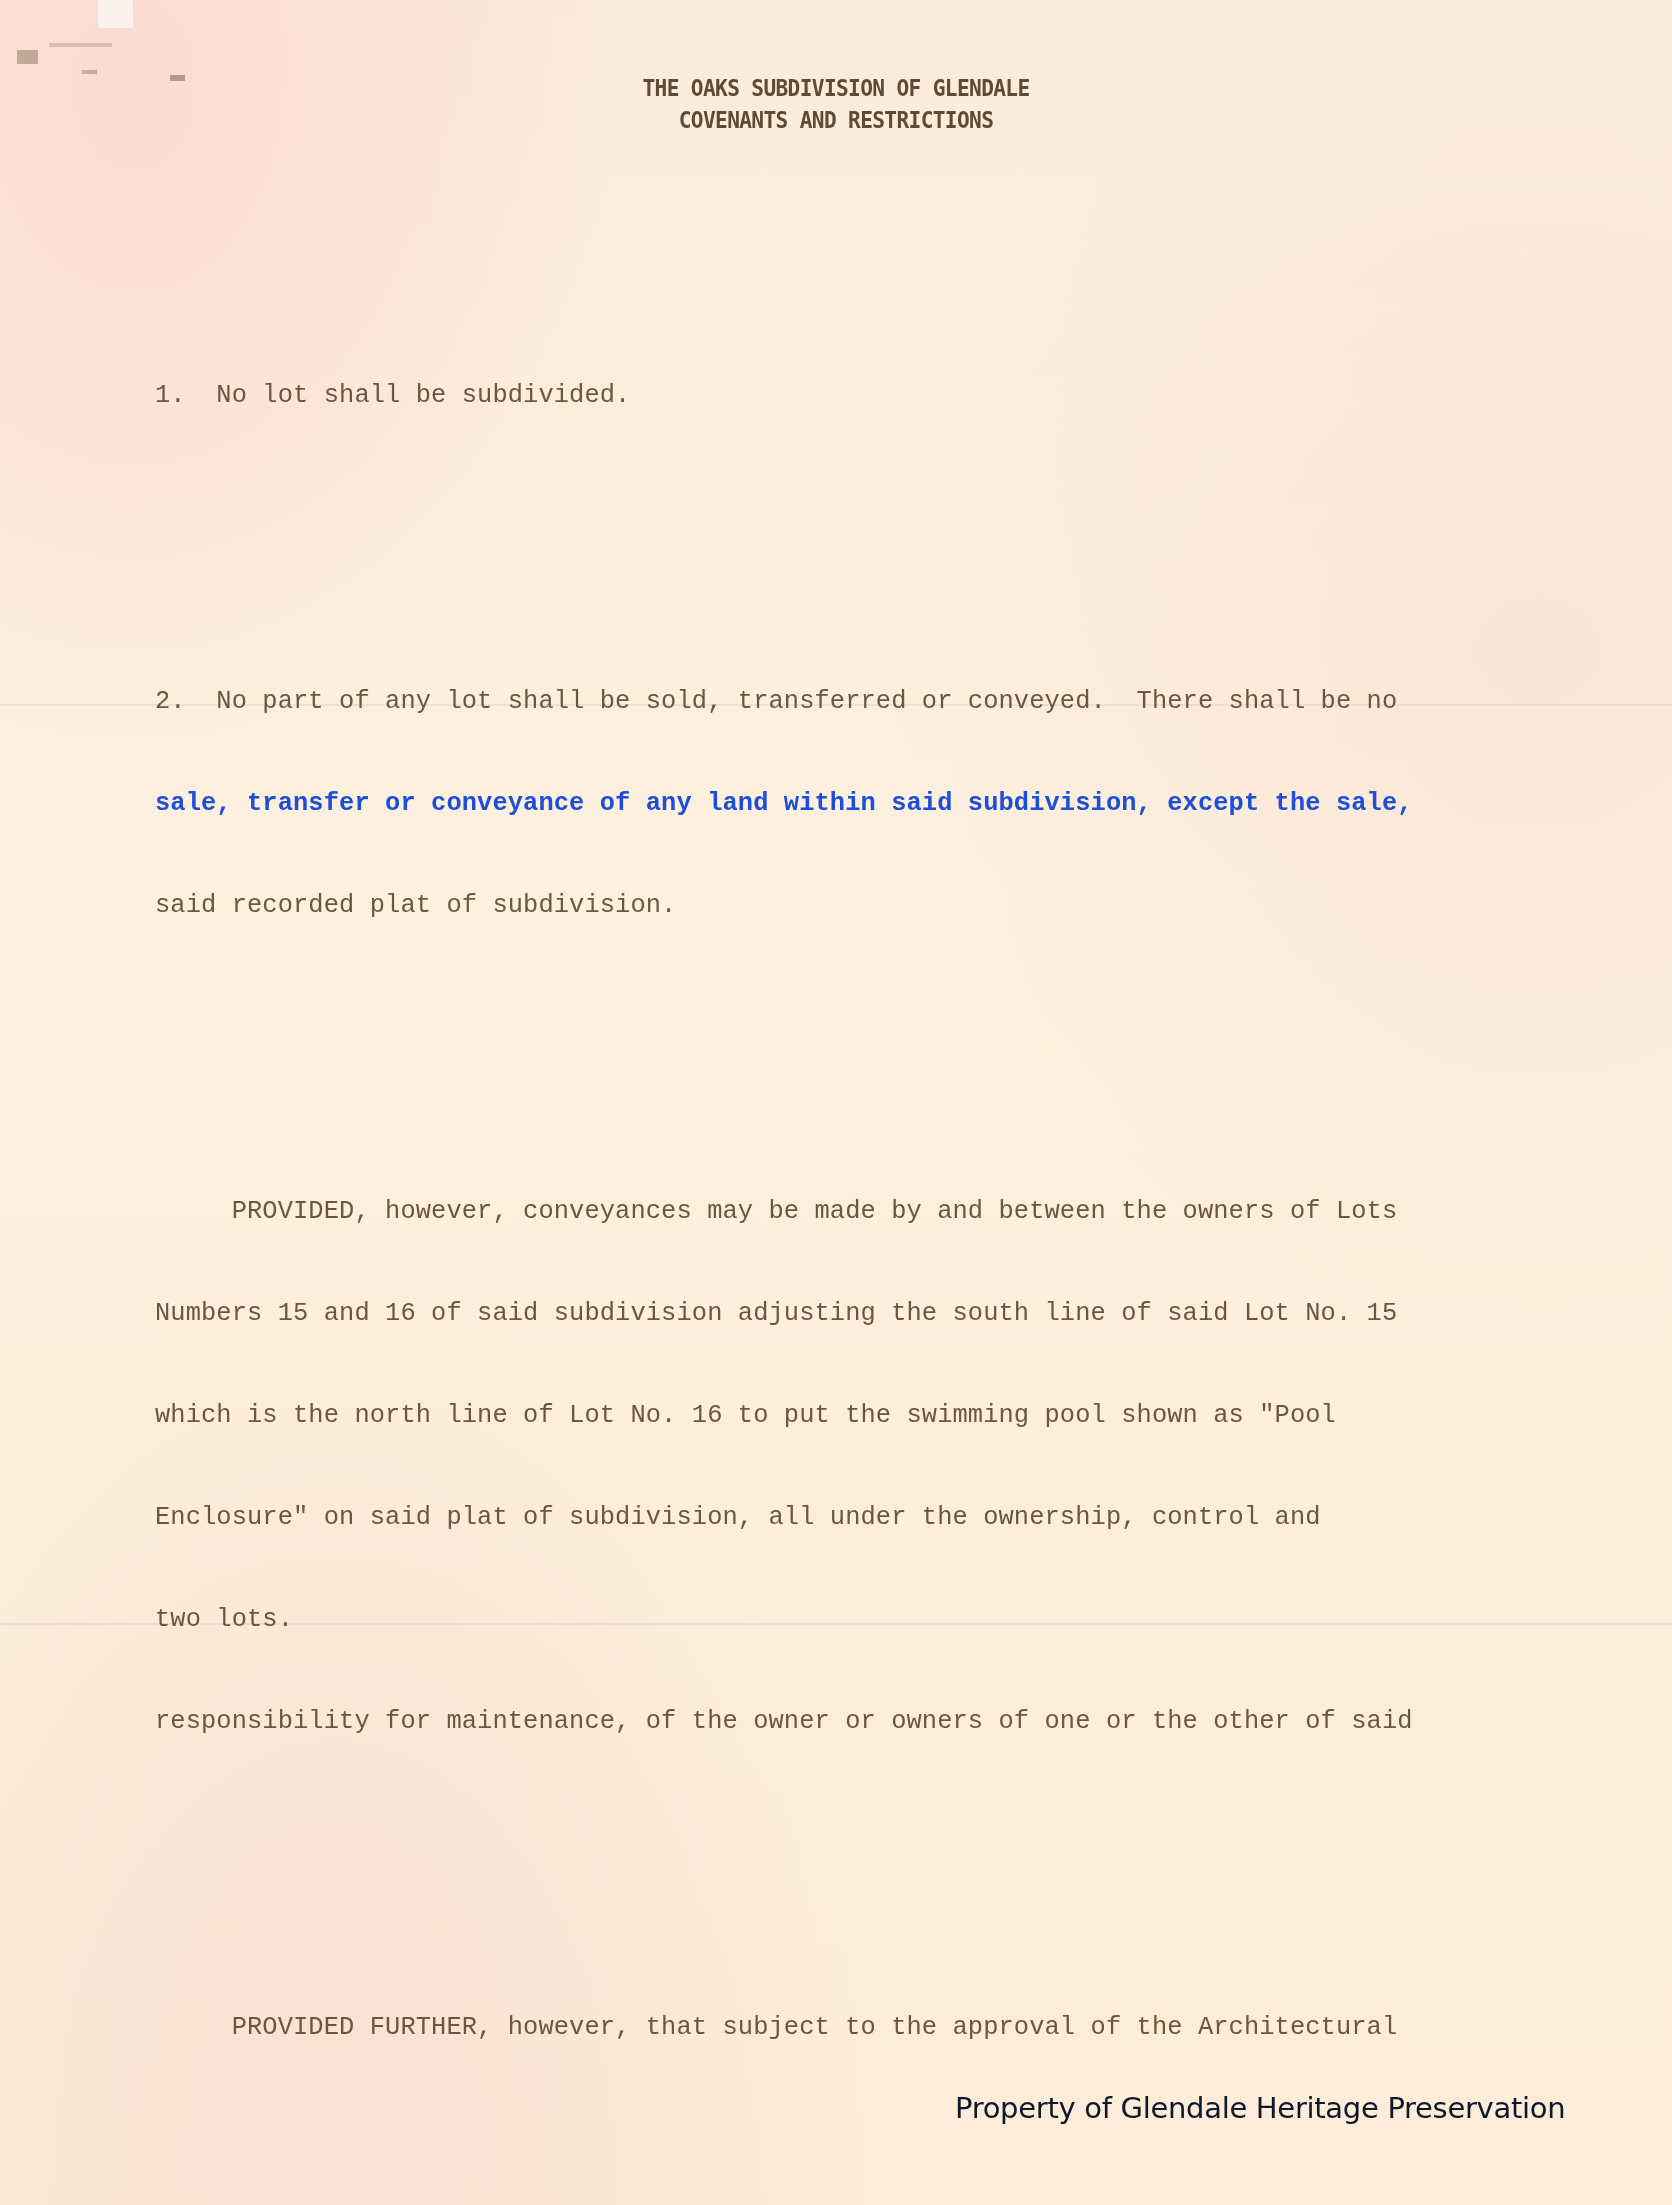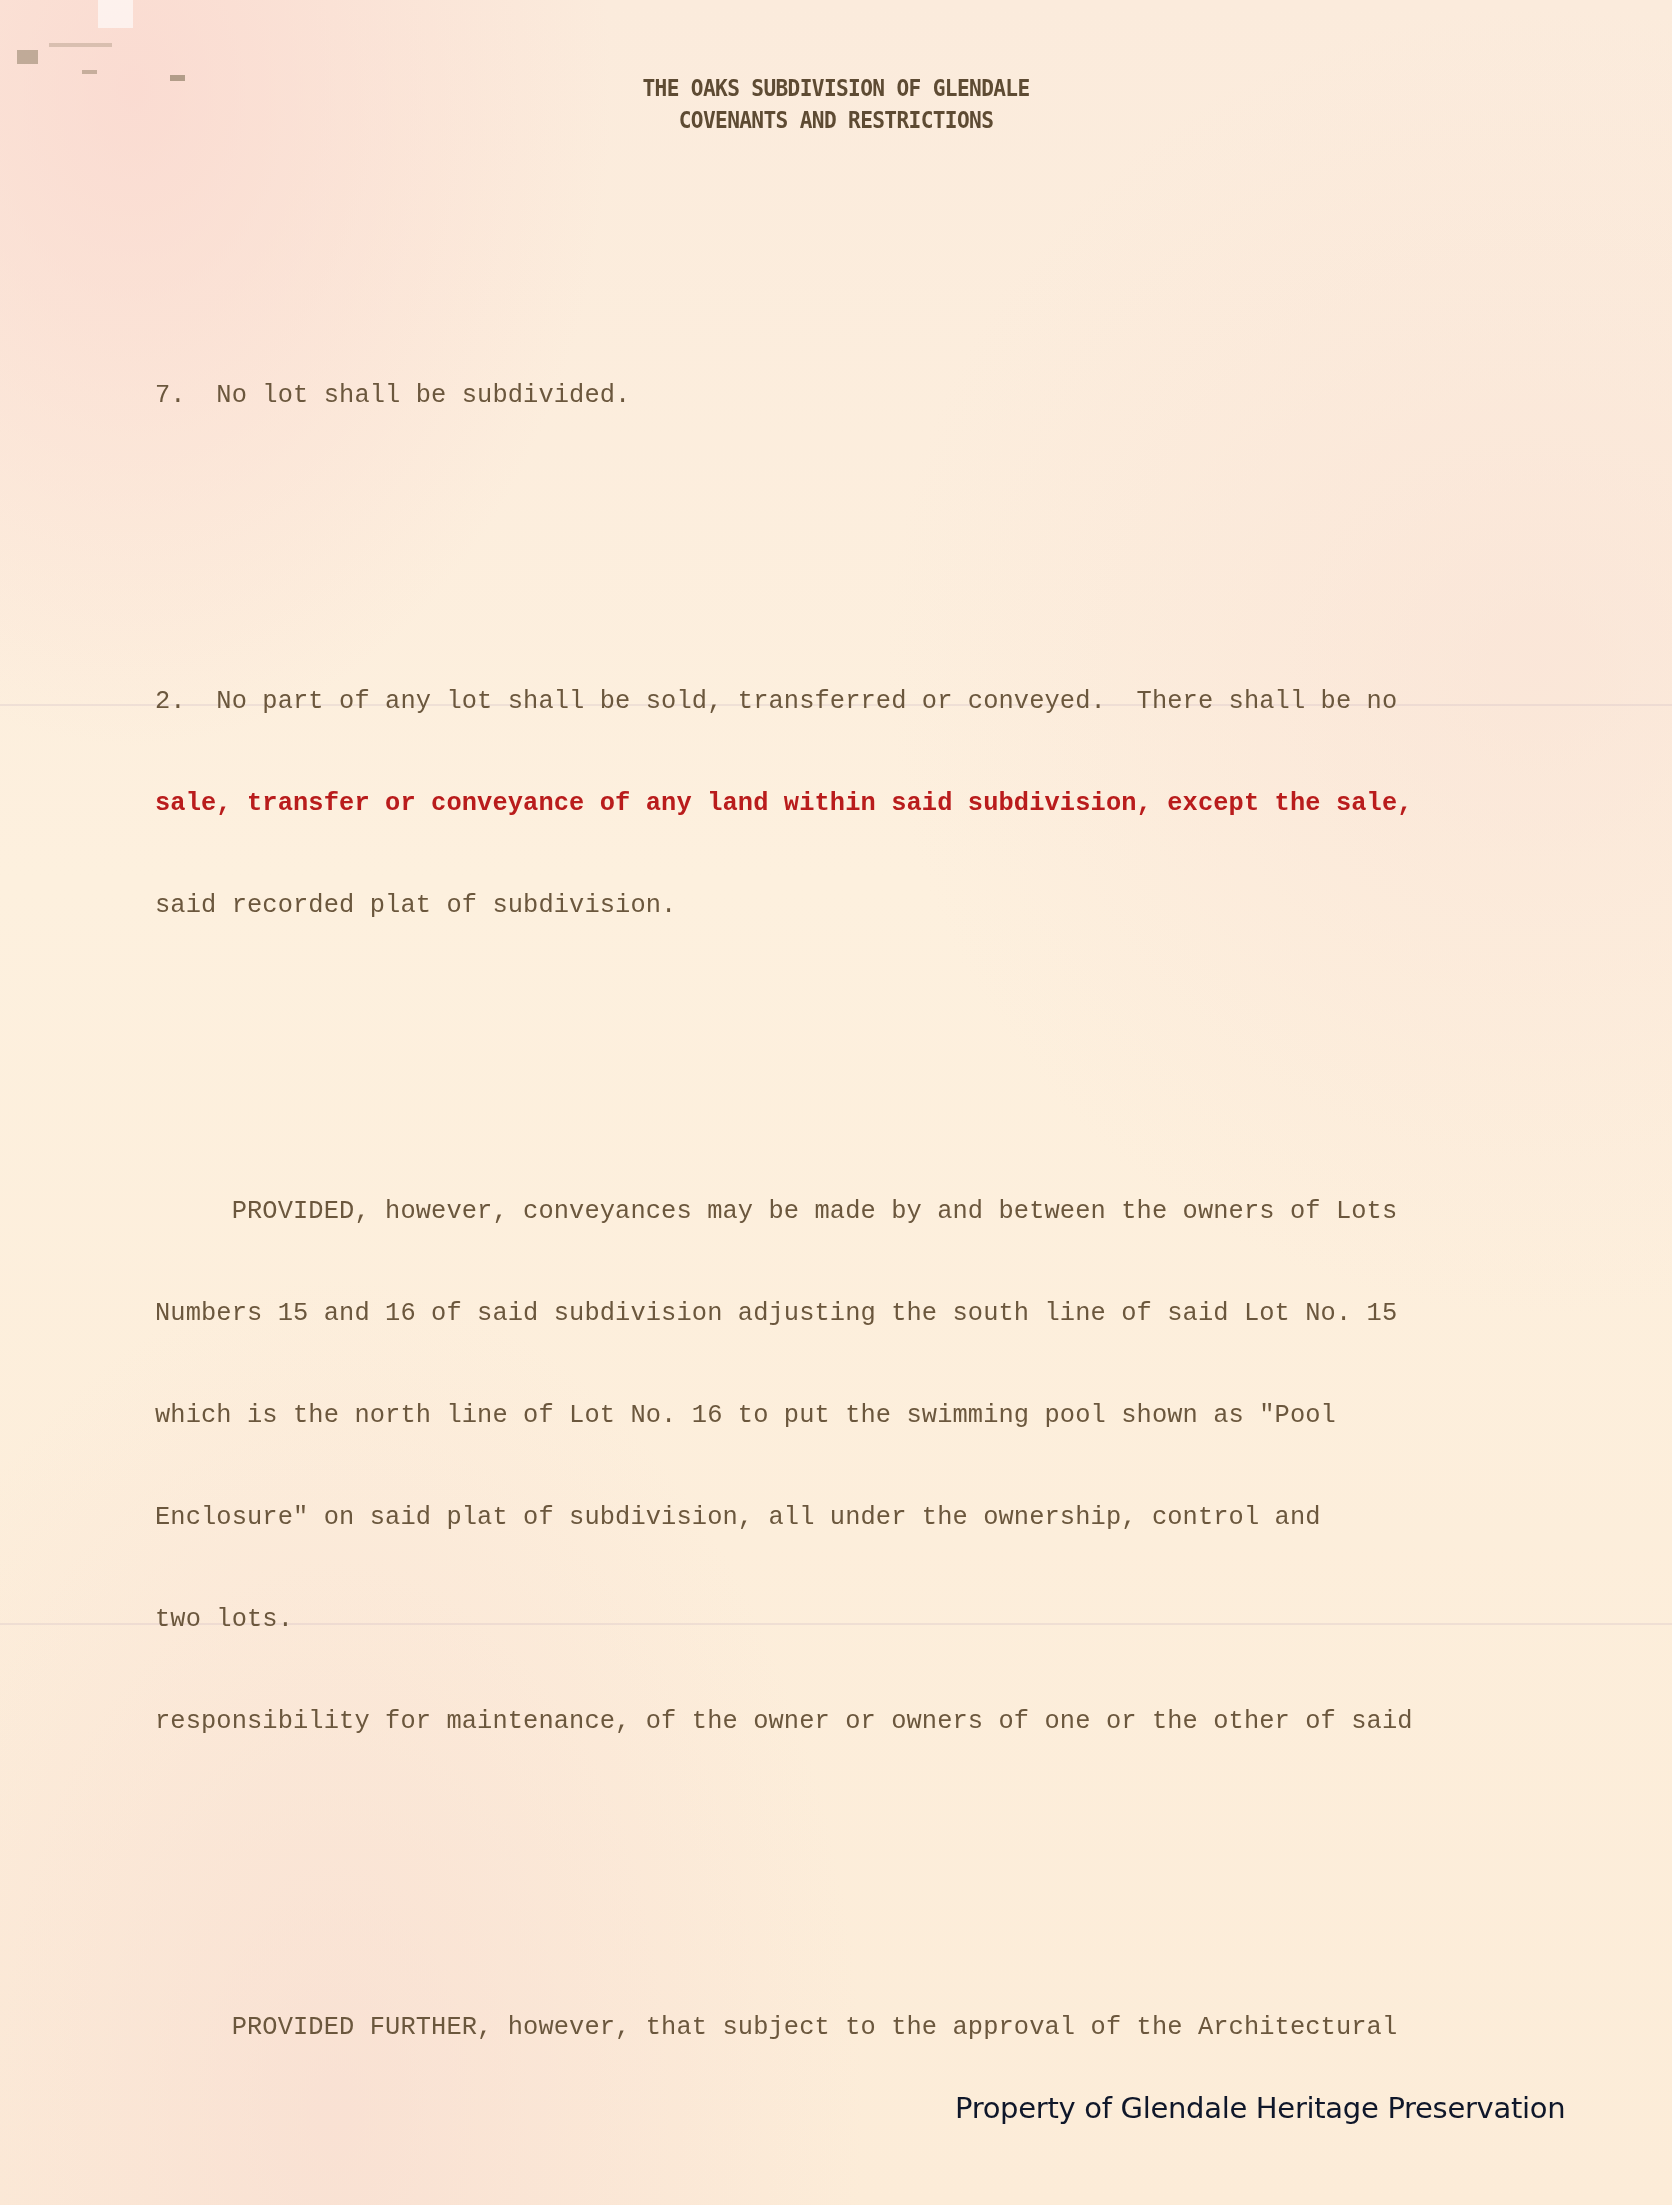--- a/index.html
+++ b/index.html
@@ -72,21 +72,21 @@
     .watermark {
       position: absolute;
       left: 955px;
       top: 2091px;
       font-family: "DejaVu Sans", sans-serif;
       font-size: 29px;
       color: #0f172a;
       letter-spacing: -0.3px;
       white-space: nowrap;
     }
-    .bold-word { font-weight: bold; color: #b91c1c; }
+    .bold-word { font-weight: bold; color: #1d4ed8; }
   </style>
 </head>
 <body>
 
 <div class="page">
 
   <div class="fold" style="top:704px;"></div>
   <div class="fold" style="top:1623px;"></div>
 
   <div class="mark" style="left:16.7px;top:50px;width:21px;height:14px;opacity:0.6;"></div>
@@ -96,21 +96,21 @@
   <div class="mark" style="left:98px;top:0px;width:35px;height:28px;background:#ffffff;opacity:0.6;"></div>
 
   <div class="header">
     <div>THE OAKS SUBDIVISION OF GLENDALE</div>
     <div>COVENANTS AND RESTRICTIONS</div>
   </div>
 
   <div class="body-text">
 
     <div class="para">
-      <span class="line">7.  No lot shall be subdivided.</span>
+      <span class="line">1.  No lot shall be subdivided.</span>
     </div>
 
     <div class="para">
       <span class="line">2.  No part of any lot shall be sold, transferred or conveyed.  There shall be no</span>
       <span class="line bold-word">sale, transfer or conveyance of any land within said subdivision, except the sale,</span>
       <span class="line">said recorded plat of subdivision.</span>
     </div>
 
     <div class="para">
       <span class="line">     PROVIDED, however, conveyances may be made by and between the owners of Lots</span>

